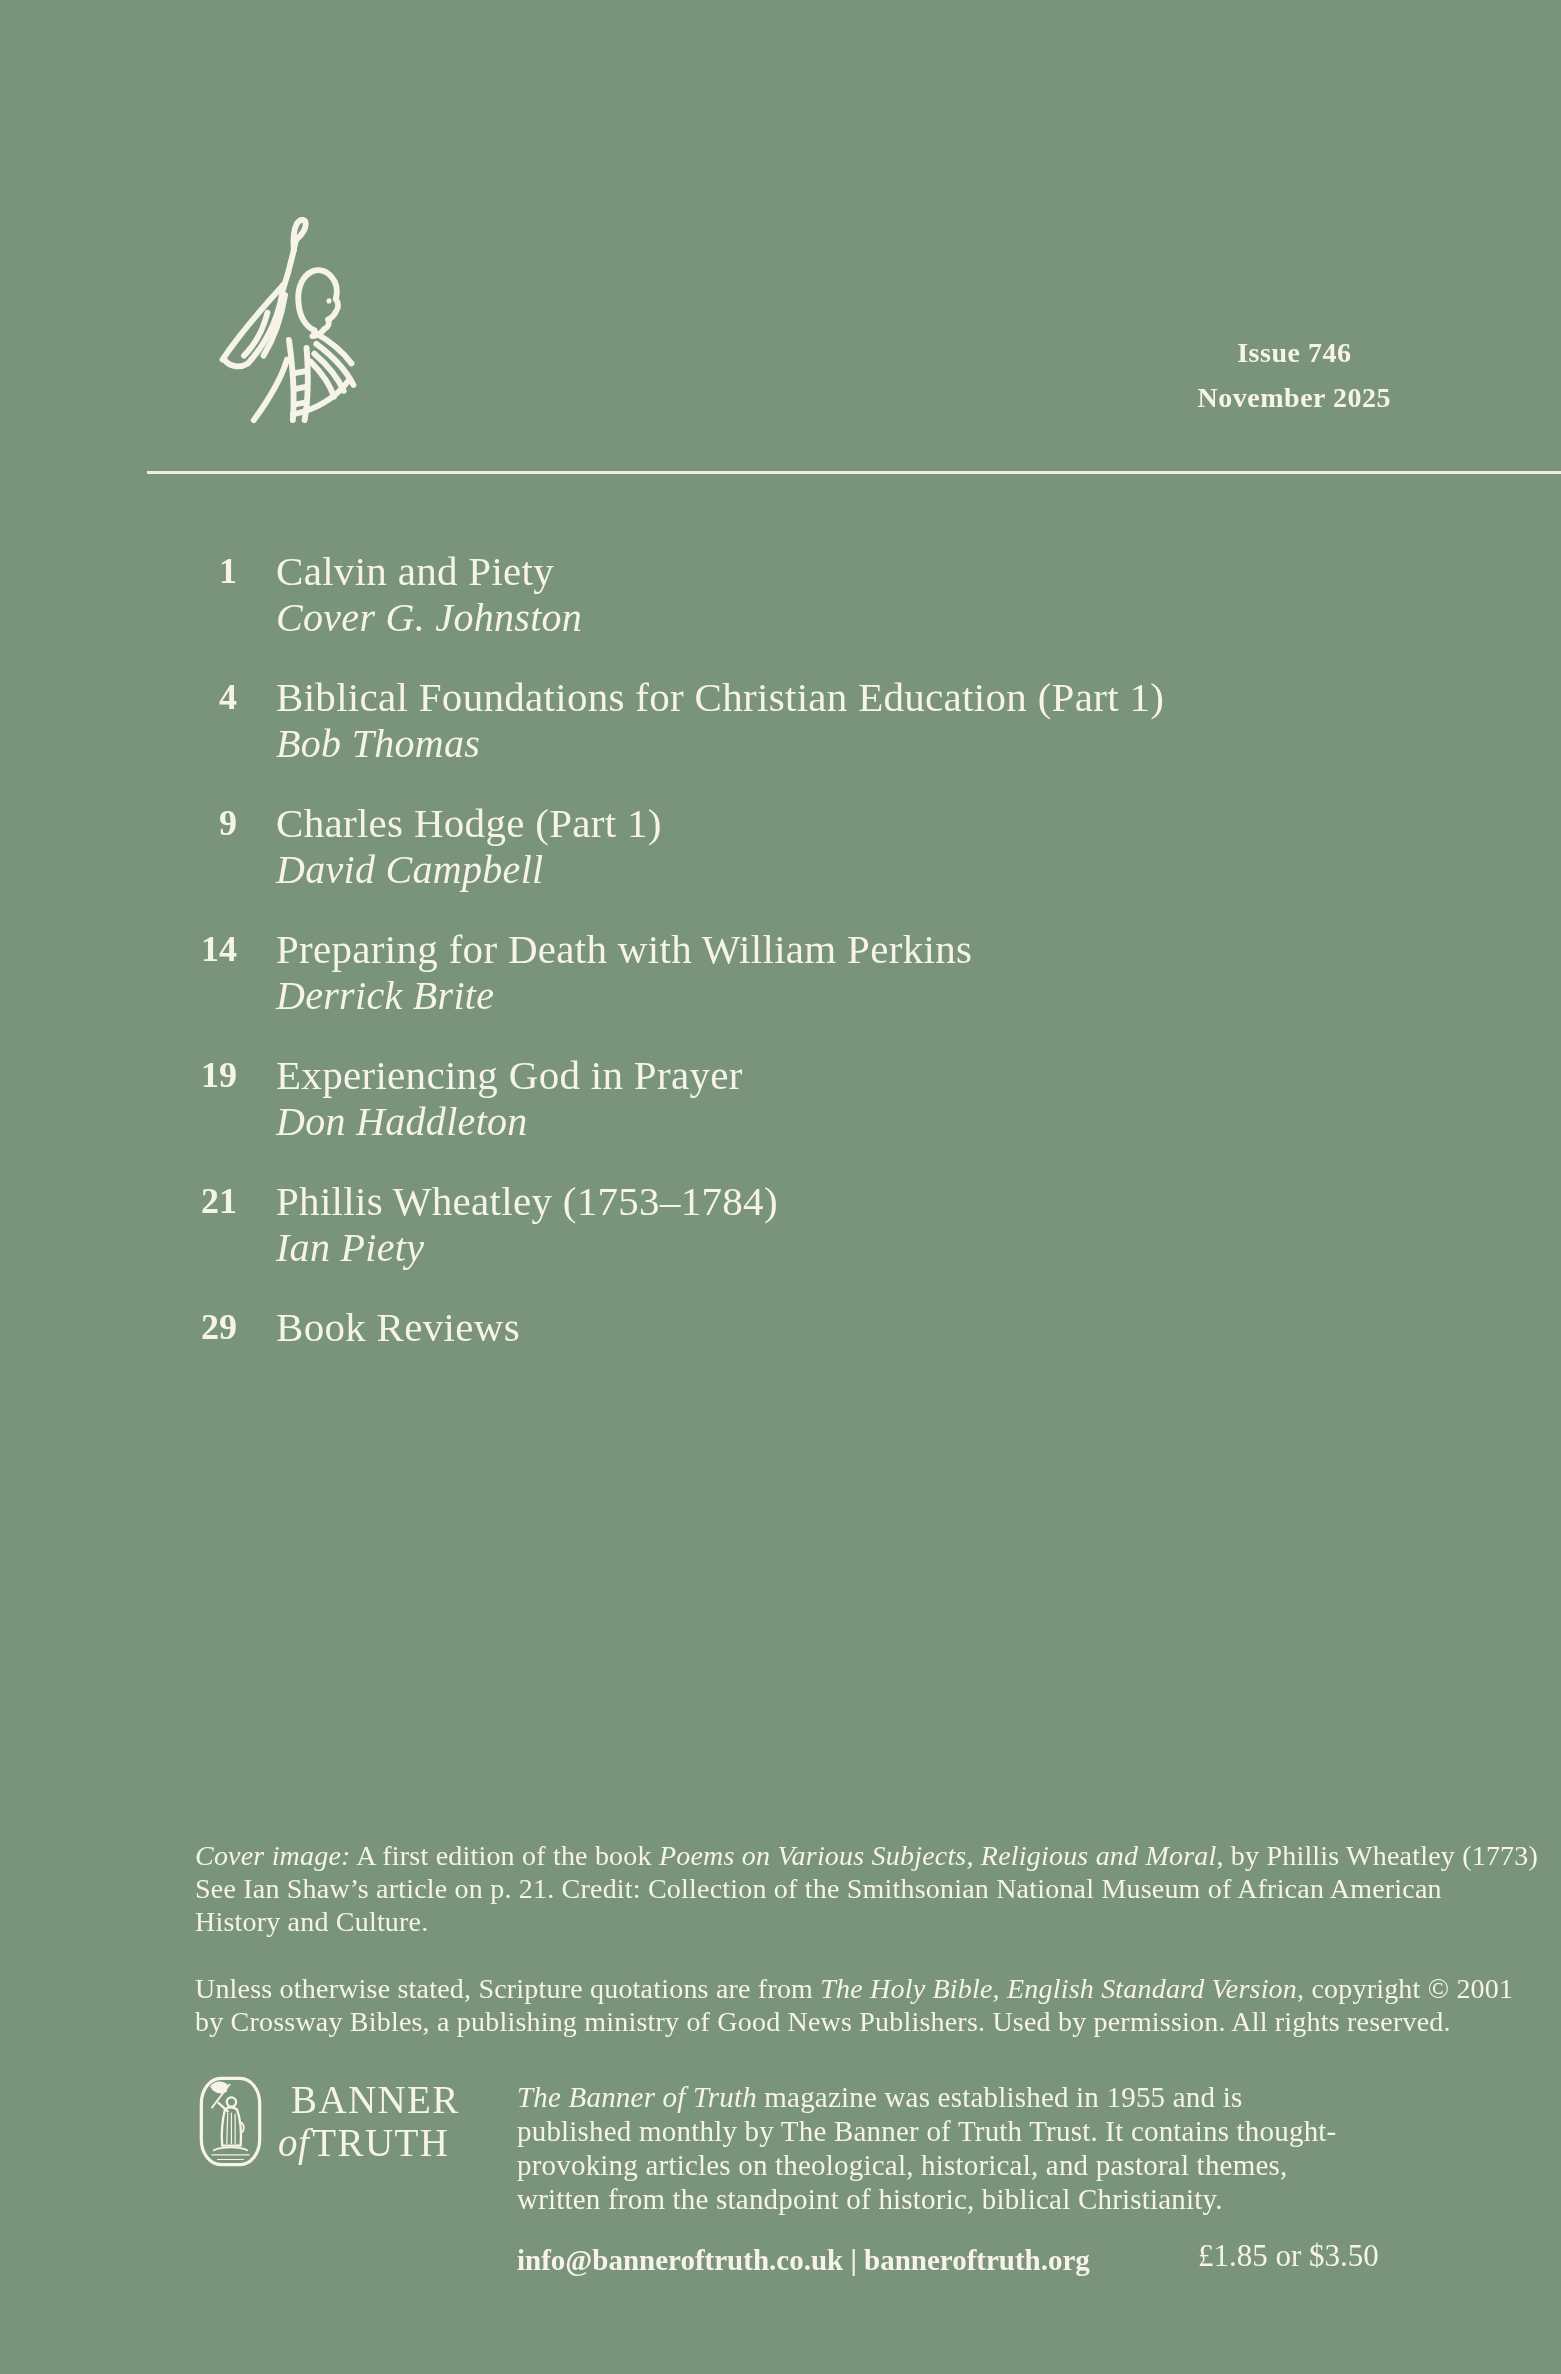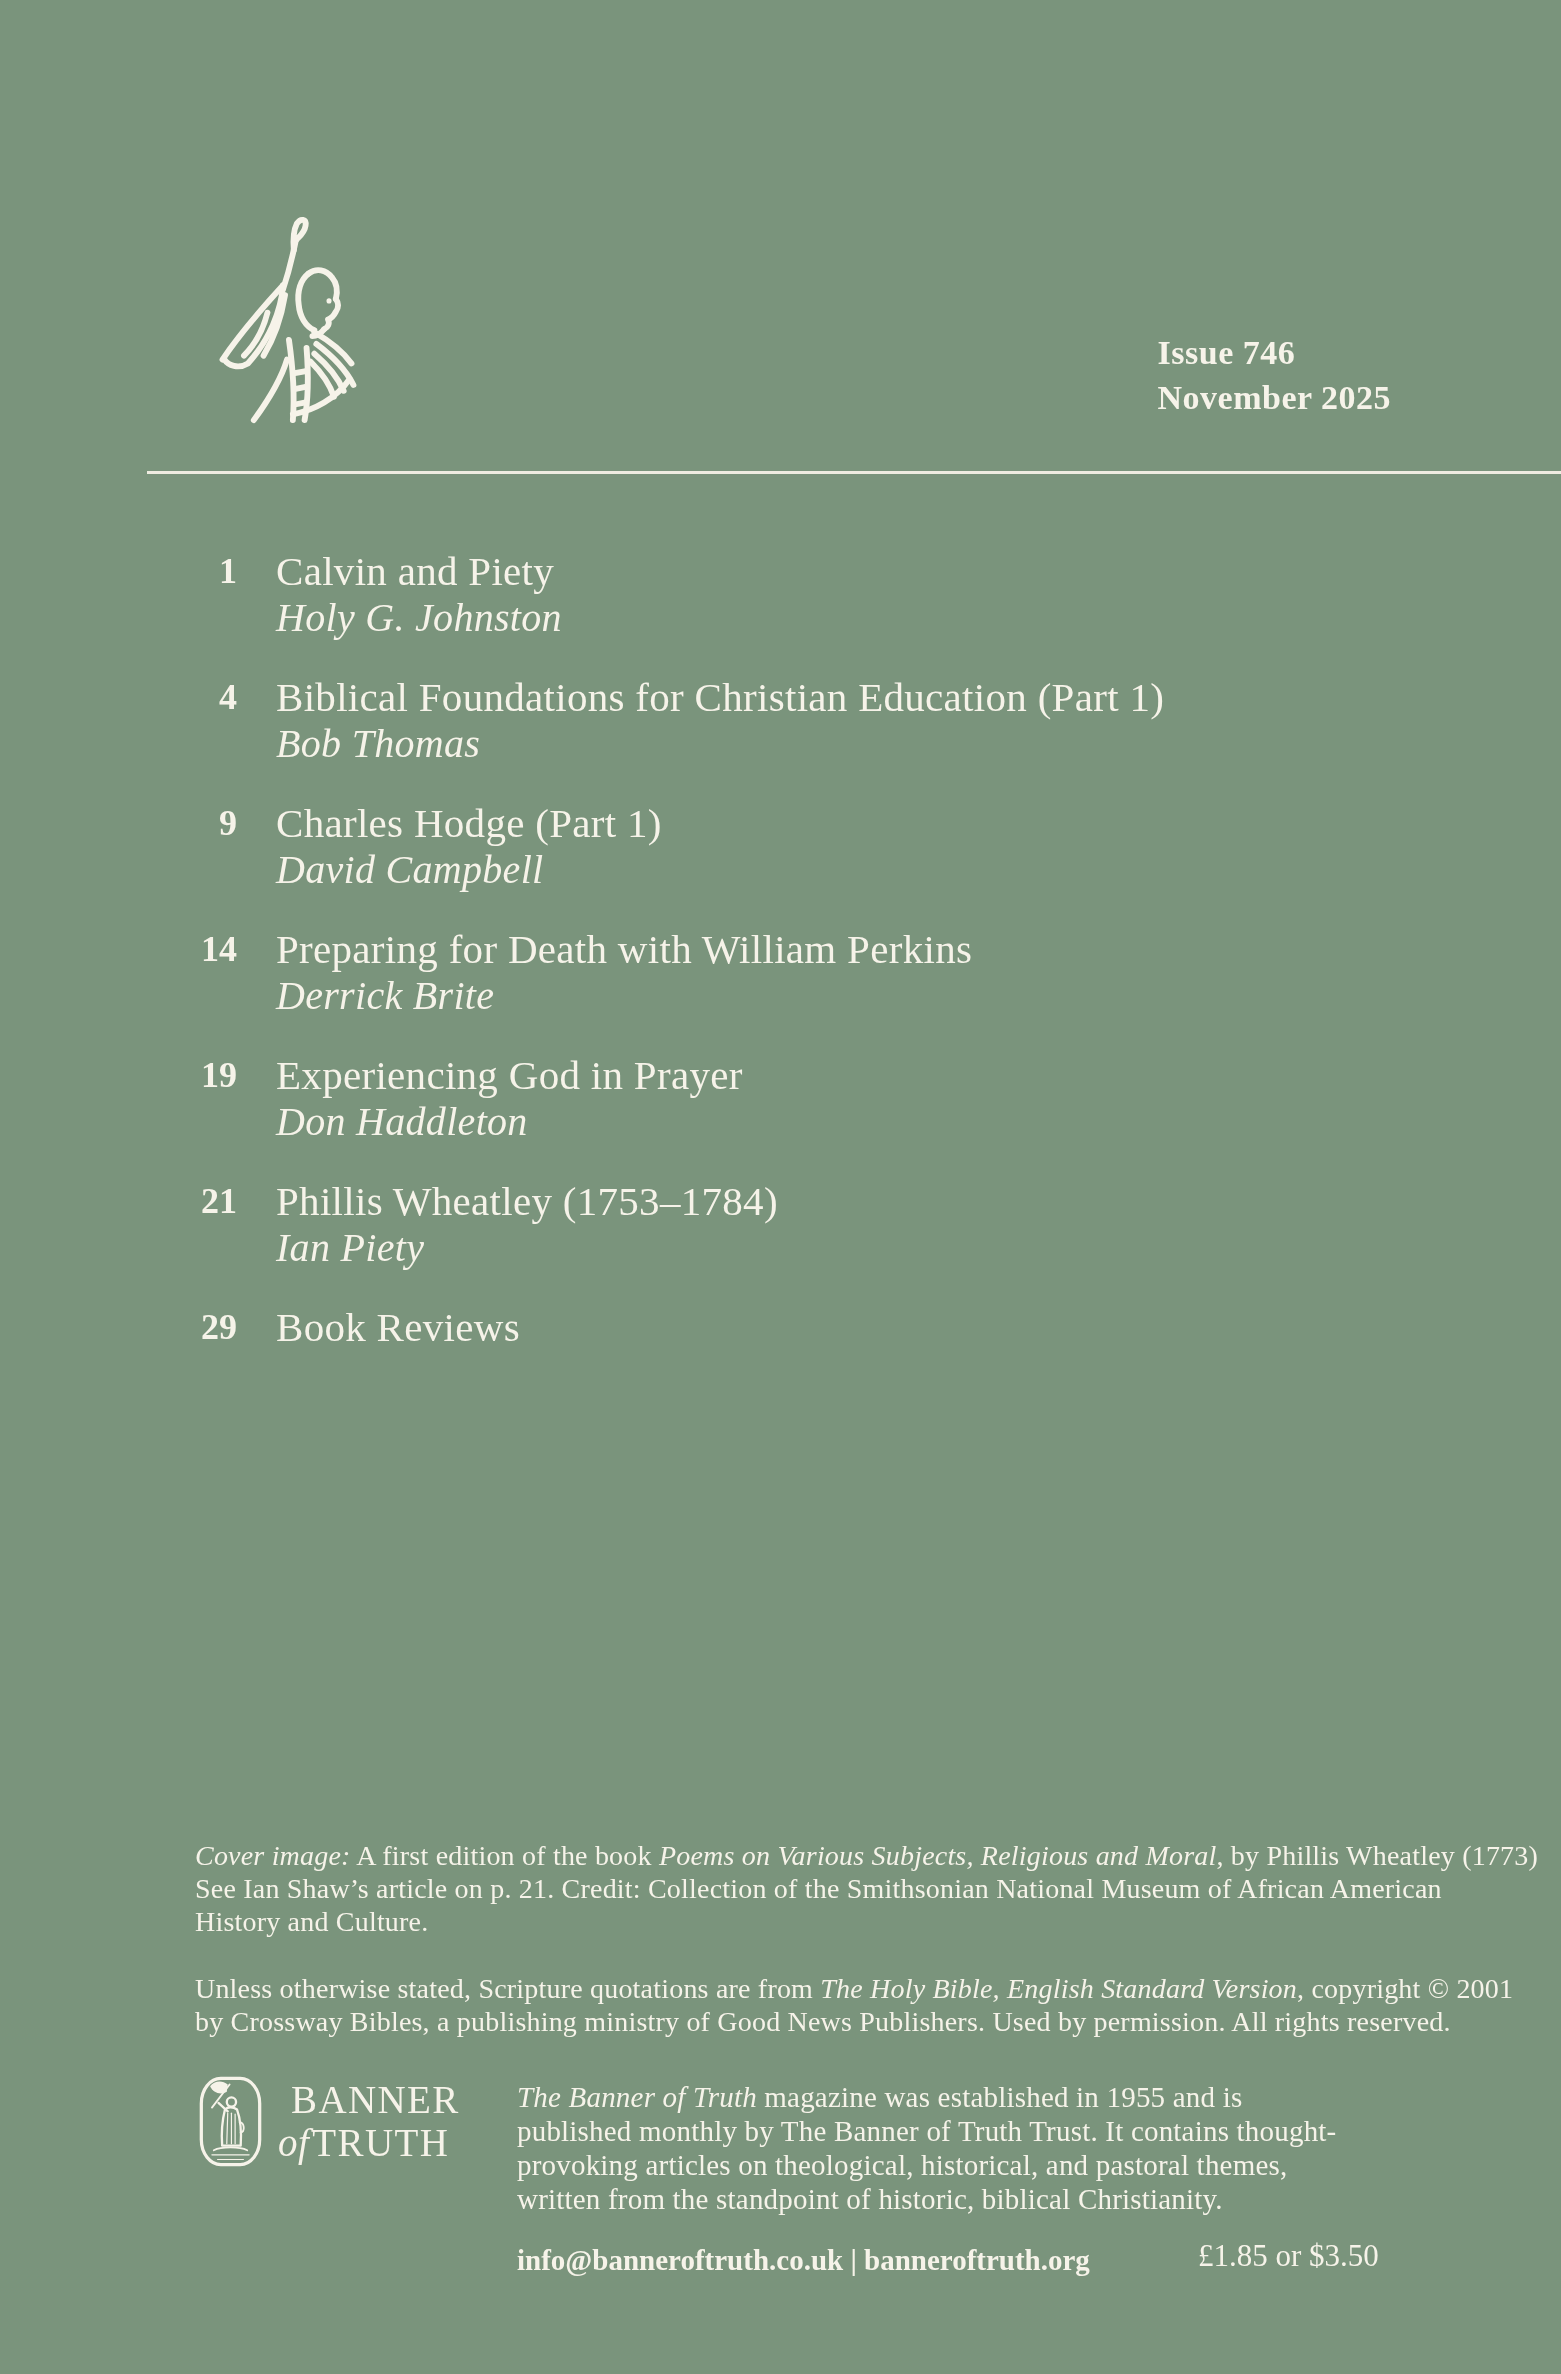--- a/index.html
+++ b/index.html
@@ -10,22 +10,22 @@
     color:#f6f3e9;
     font-family:"Liberation Serif","DejaVu Serif",serif;
     overflow:hidden;
   }
   svg .st { stroke:#f6f3e9; fill:none; stroke-linecap:round; stroke-linejoin:round; }
 
   .top-logo { position:absolute; left:198px; top:211px; width:178px; height:215px; }
 
   .issue-header {
     position:absolute; top:330px; right:170px;
-    text-align:left; font-weight:bold;
-    font-size:34px; line-height:45px; letter-spacing:0.5px;
+    text-align:center; font-weight:bold;
+    font-size:28px; line-height:45px; letter-spacing:0.5px;
   }
 
   .rule {
     position:absolute; top:471px; left:147px;
     width:1415px; height:2.8px; background:#efece1;
   }
 
   .toc { position:absolute; left:0; top:547px; }
   .toc-entry {
     display:grid; grid-template-columns:237px auto; column-gap:39px;
@@ -89,21 +89,21 @@
     <div>Issue 746</div>
     <div>November 2025</div>
   </div>
 
   <div class="rule"></div>
 
   <div class="toc">
     <div class="toc-entry">
       <div class="toc-num">1</div>
       <div class="toc-title">Calvin and Piety</div>
-      <div class="toc-author">Holy G. Johnston</div>
+      <div class="toc-author">Cover G. Johnston</div>
     </div>
     <div class="toc-entry">
       <div class="toc-num">4</div>
       <div class="toc-title">Biblical Foundations for Christian Education (Part 1)</div>
       <div class="toc-author">Bob Thomas</div>
     </div>
     <div class="toc-entry">
       <div class="toc-num">9</div>
       <div class="toc-title">Charles Hodge (Part 1)</div>
       <div class="toc-author">David Campbell</div>

